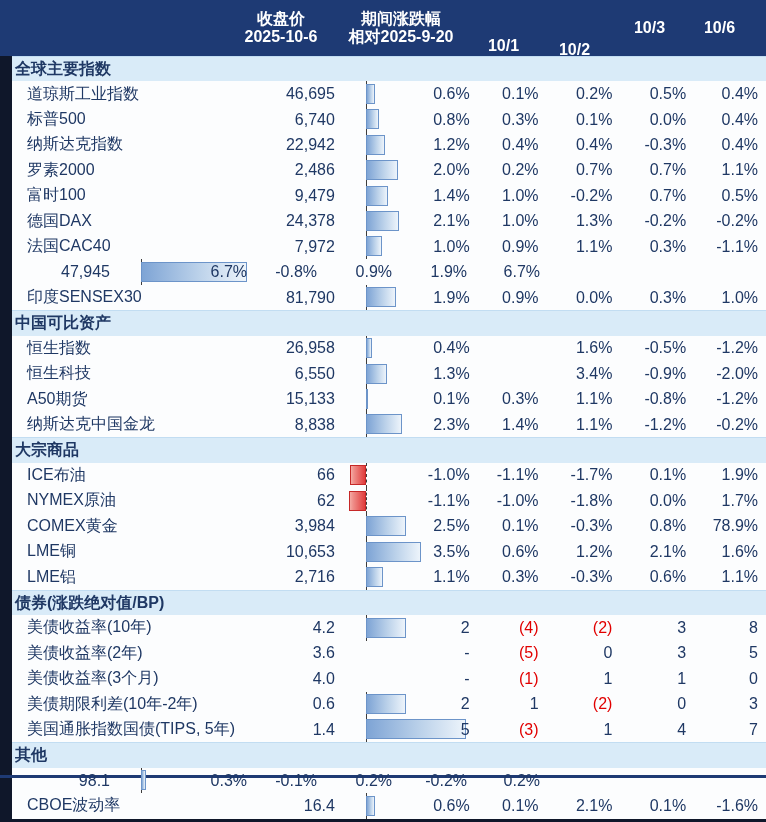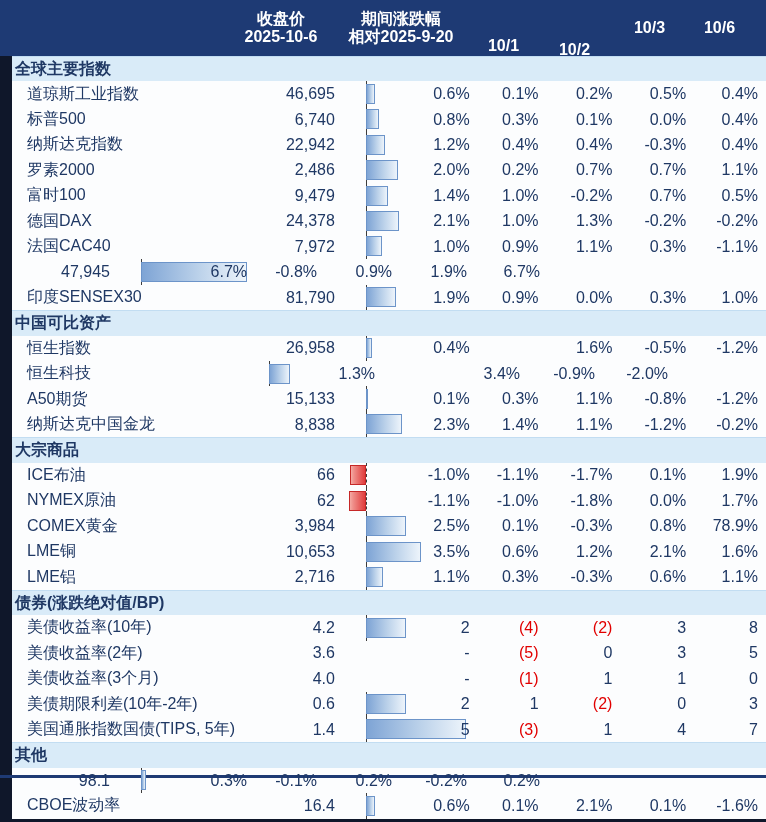--- a/index.html
+++ b/index.html
@@ -191,20 +191,21 @@
           <div class="bar pos" style="left: 27px; width: 6px;"></div>
           <div class="bar-label">0.4%</div>
         </div>
         <div class="cell cell-daily w1"></div>
         <div class="cell cell-daily w2">1.6%</div>
         <div class="cell cell-daily w3">-0.5%</div>
         <div class="cell cell-daily w4">-1.2%</div>
       </div>
       <div class="row">
         <div class="cell cell-name">恒生科技</div>
+        <div class="cell cell-close">6,550</div>
         <div class="cell cell-bar">
           <div class="axis"></div>
           <div class="bar pos" style="left: 27px; width: 21px;"></div>
           <div class="bar-label">1.3%</div>
         </div>
         <div class="cell cell-daily w1"></div>
         <div class="cell cell-daily w2">3.4%</div>
         <div class="cell cell-daily w3">-0.9%</div>
         <div class="cell cell-daily w4">-2.0%</div>
       </div>

